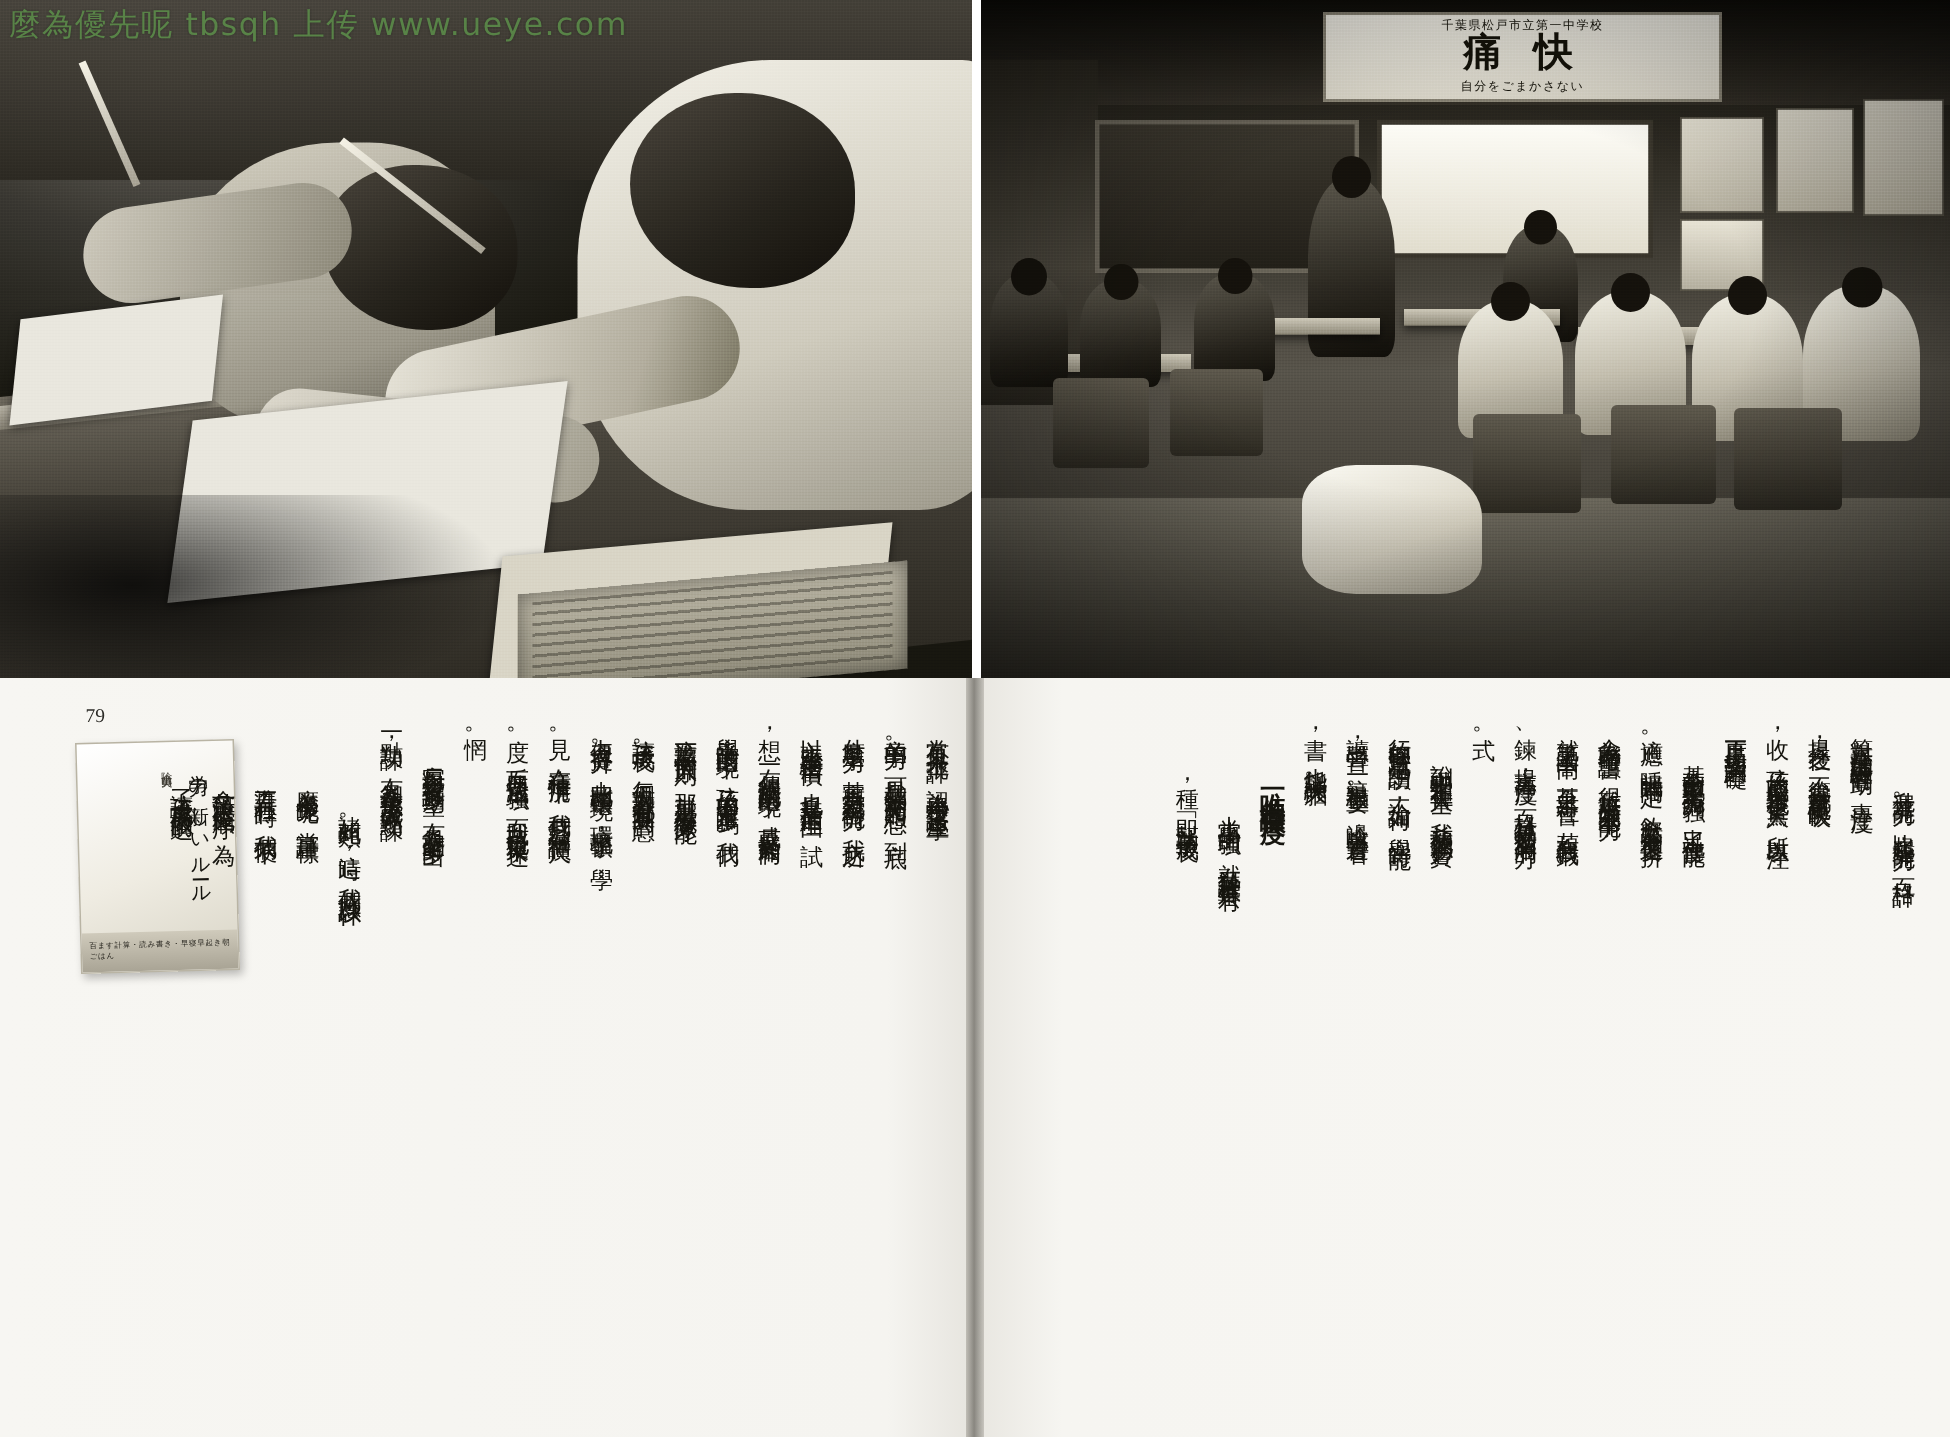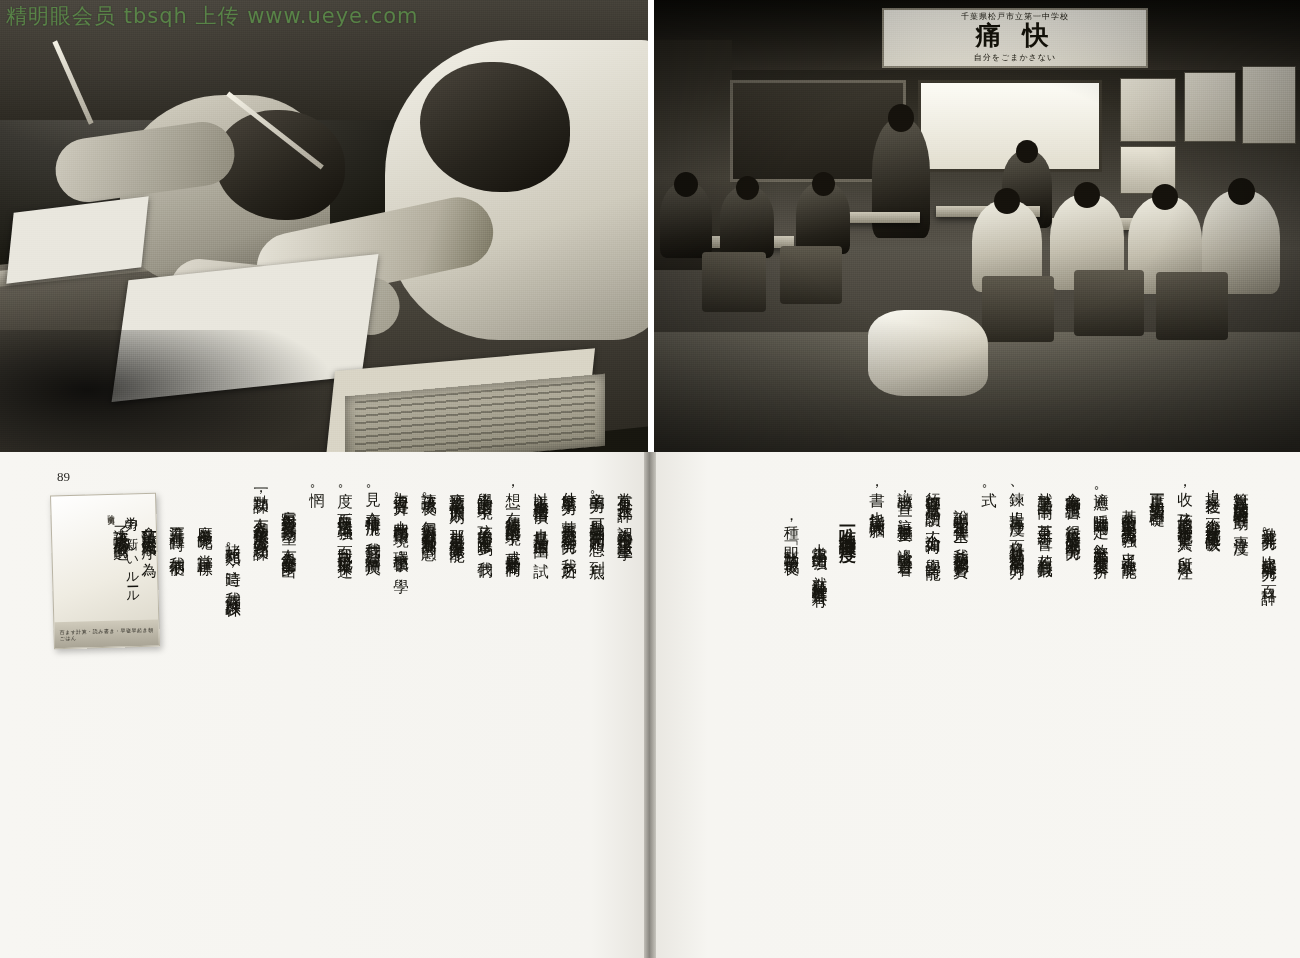--- a/index.html
+++ b/index.html
@@ -380,21 +380,21 @@
     font-size: 5px;
     letter-spacing: .5px;
     color: #1d1b15;
   }
 </style>
 </head>
 <body>
 
 <div class="page">
 
-  <div class="watermark">精明眼会员 tbsqh 上传 www.ueye.com</div>
+  <div class="watermark">麼為優先呢 tbsqh 上传 www.ueye.com</div>
 
   <div class="photo-band">
 
     <div class="photo photo-left">
       <div class="lp-bg"></div>
       <div class="lp-wall"></div>
       <div class="lp-desk"></div>
       <div class="lp-desk-edge"></div>
       <div class="lp-shirt s2"></div>
       <div class="lp-head h2"></div>
@@ -477,21 +477,21 @@
       <div class="rp-vignette"></div>
       <div class="grain"></div>
     </div>
 
     <div class="gutter"></div>
   </div>
 
   <div class="spread">
 
     <div class="leaf leaf-left">
-      <div class="folio folio-left">89</div>
+      <div class="folio folio-left">79</div>
 
       <div class="bookcover">
         <div class="bc-title">学力の新しいルール</div>
         <div class="bc-sub">陰山英男</div>
         <div class="bc-band">
           <div class="bc-band-text">百ます計算・読み書き・早寝早起き朝ごはん</div>
         </div>
       </div>
 
       <div class="vcols left-cols">

